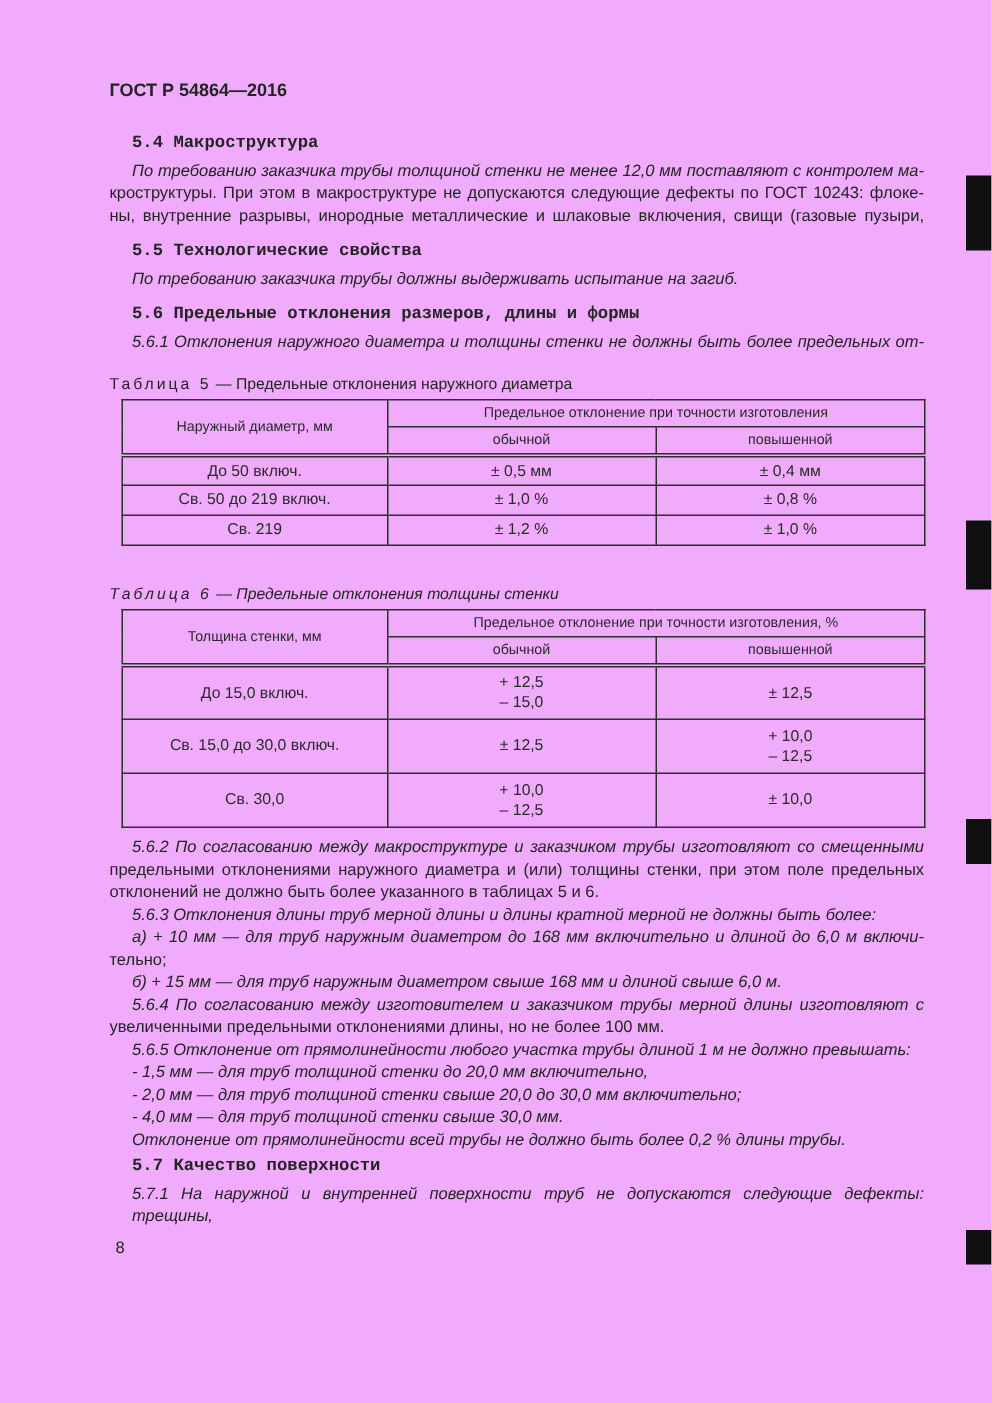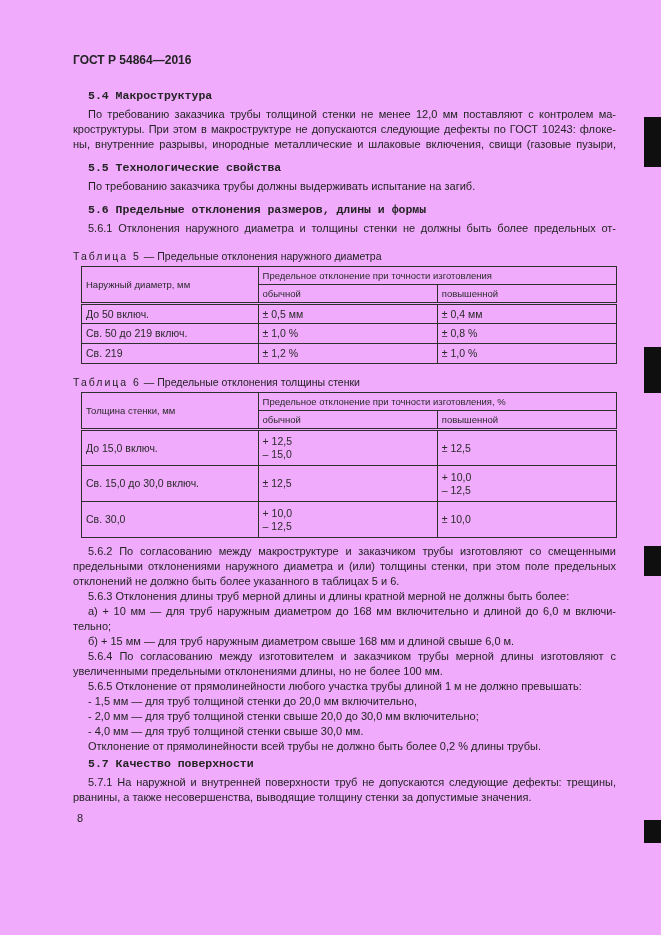--- a/index.html
+++ b/index.html
@@ -10,29 +10,29 @@
   .doc-header { font-weight:bold; font-size:12px; line-height:15px; }
 
   .h { font-weight:bold; font-size:11.5px; line-height:15px; padding-left:15px;font-family:Liberation Mono, monospace; }
   #h54 { margin-top:20px; }
   #h55 { margin-top:8px; }
   #h56 { margin-top:8px; }
   #h57 { margin-top:2px; }
 
   .para { margin-top:4px; }
   .ln { font-size:11px; line-height:15px; text-align:justify; text-align-last:justify; }
-  .ln.ind { padding-left:15px; }
+  .ln.ind { padding-left:15px;font-style:italic; }
   .ln.last { text-align:left; text-align-last:left; }
 
   .cap { margin:14px 0 3px 0; font-size:10.5px; line-height:13px; }
-  #cap6 { margin-top:12px; }
+  #cap6 { margin-top:26px;font-style:italic; }
   .cap-label { letter-spacing:2px;text-align:right; }
 
   .gtable { border-collapse:collapse; table-layout:fixed; width:536px; margin-left:8px; margin-top:3px; color:#2a2a2a; }
-  .gtable td { border:1px solid #2e2e2e; vertical-align:middle; padding:2px 4px; font-size:10.5px; line-height:13px; white-space:pre-line;margin-top:12px; }
+  .gtable td { border:1px solid #2e2e2e; text-align:center; vertical-align:middle; padding:2px 4px; font-size:10.5px; line-height:13px; white-space:pre-line;margin-top:12px; }
   .gtable .hdr { font-size:9.5px; line-height:11px; padding:3px 4px; }
   .gtable thead tr:last-child td, .gtable thead td[rowspan] { border-bottom:3px double #2e2e2e; }
   .gtable col.c1 { width:33%; } .gtable col.c2 { width:33.5%; } .gtable col.c3 { width:33.5%; }
   #t5 tbody tr { height:20px; }
   #t6 tbody tr { height:36px; }
   #p562 { margin-top:6px; }
 
   .pagenum { margin-top:6px; margin-left:4px; font-size:11px; line-height:15px; }
 
   .mark { position:absolute; right:0; width:17px; background:#0f0f0f; }
@@ -164,21 +164,20 @@
     </div>
     <div class="ln ind last">5.6.5 Отклонение от прямолинейности любого участка трубы длиной 1 м не должно превышать:</div>
     <div class="ln ind last">- 1,5 мм — для труб толщиной стенки до 20,0 мм включительно,</div>
     <div class="ln ind last">- 2,0 мм — для труб толщиной стенки свыше 20,0 до 30,0 мм включительно;</div>
     <div class="ln ind last">- 4,0 мм — для труб толщиной стенки свыше 30,0 мм.</div>
     <div class="ln ind last">Отклонение от прямолинейности всей трубы не должно быть более 0,2 % длины трубы.</div>
 
     <div class="h" id="h57">5.7 Качество поверхности</div>
     <div class="para">
       <div class="ln ind">5.7.1 На наружной и внутренней поверхности труб не допускаются следующие дефекты: трещины,</div>
-      <div class="ln last">рванины, а также несовершенства, выводящие толщину стенки за допустимые значения.</div>
     </div>
 
     <div class="pagenum">8</div>
   </div>
 
   <div class="mark" id="mark1"></div>
   <div class="mark" id="mark2"></div>
   <div class="mark" id="mark3"></div>
   <div class="mark" id="mark4"></div>
 </div>

